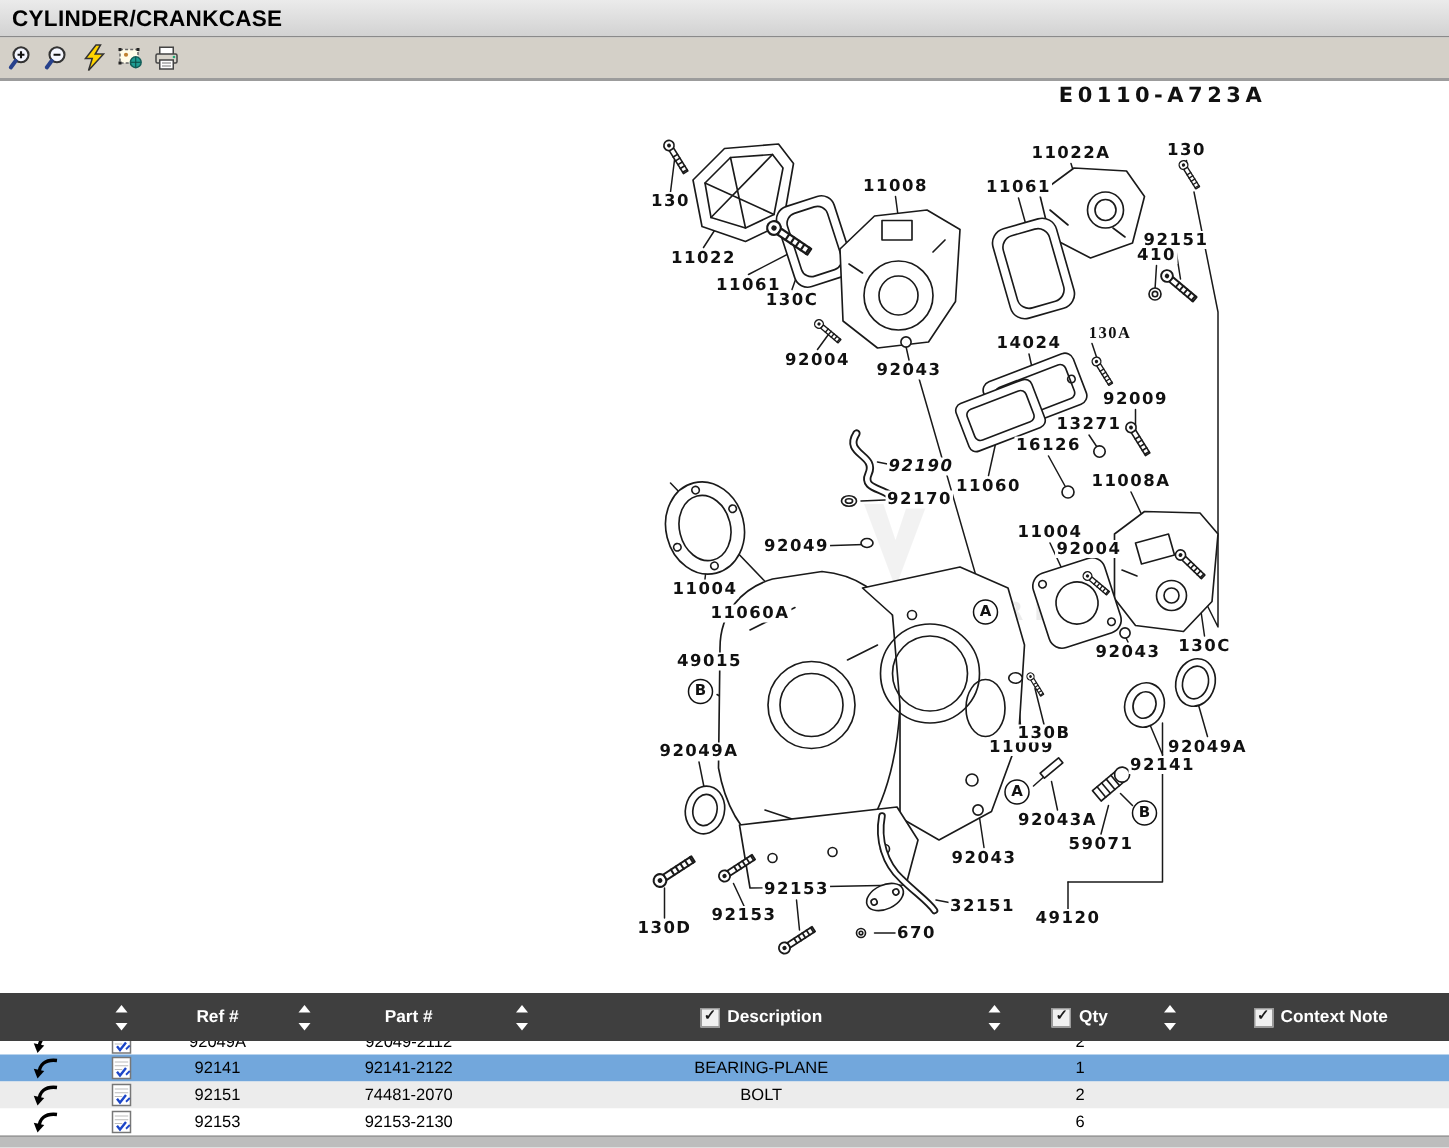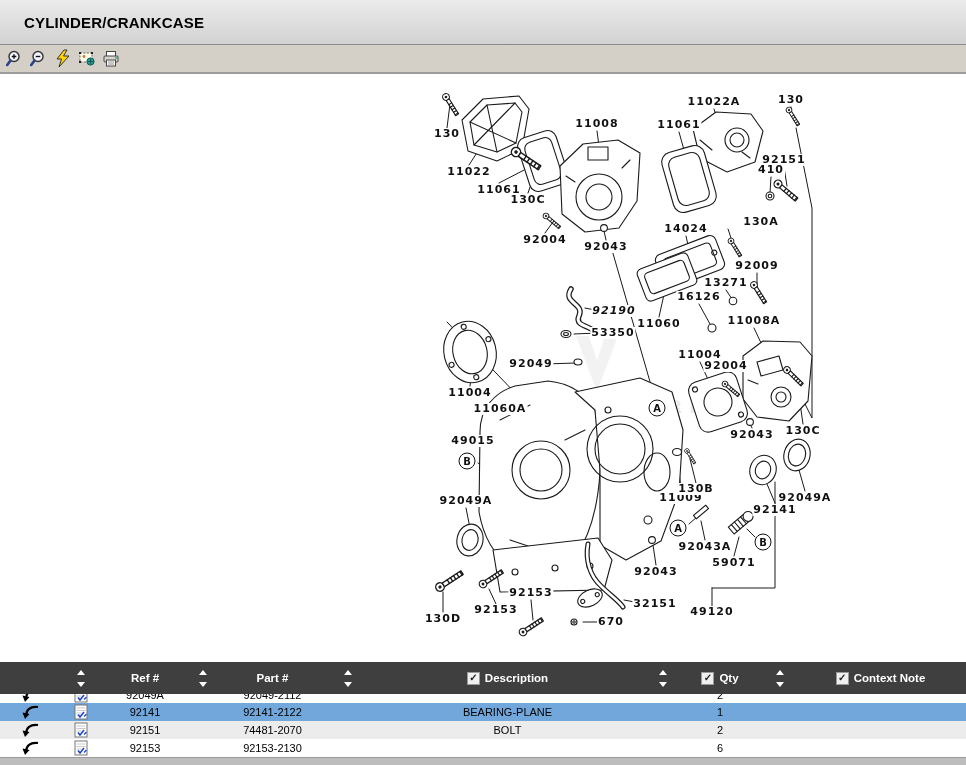--- a/index.html
+++ b/index.html
@@ -1,22 +1,22 @@
 <!DOCTYPE html>
 <html style="--selected-row: #72a7dc; --header-bg: #3f3f3f; --alt-row: #ececec; --toolbar-bg: #d4d0c8;"><head>
 <meta charset="utf-8">
 <style>
   html,body{margin:0;padding:0}
   body{width:966px;height:765px;overflow:hidden;background:#fff;
        font-family:"Liberation Sans",sans-serif;position:relative}
 
   
-  #titlebar{height:45px;background:linear-gradient(#ebebeb,#d2d2d2);
+  #titlebar{height:25px;background:linear-gradient(#ebebeb,#d2d2d2);
     border-bottom:1px solid #8a8a8a;display:flex;align-items:center;
-    padding-left:24px;box-sizing:border-box;position:relative;z-index:3}
+    padding-left:8px;box-sizing:border-box;position:relative;z-index:3}
   #titlebar .ttl{font-size:15px;font-weight:bold;color:#000;letter-spacing:.2px}
   #toolbar{height:27px;background:var(--toolbar-bg,#d4d0c8);
     border-bottom:2px solid #9c9c9c;display:flex;align-items:center;gap:2px;
     padding-left:4px;position:relative;z-index:3;box-sizing:content-box}
   .tbtn{width:22px;height:22px;display:flex;align-items:center;justify-content:center;cursor:pointer}
 
   
   #diagram{position:absolute;inset:0;z-index:1}
   #diagram svg{position:absolute;top:0;left:0}
   .dlabel{position:absolute;transform:translate(-50%,-50%);
@@ -276,30 +276,30 @@
       <span class="dlabel" style="left: 528px; top: 200px;">130C</span>
       <span class="dlabel" style="left: 597px; top: 124px;">11008</span>
       <span class="dlabel" style="left: 545px; top: 240px;">92004</span>
       <span class="dlabel" style="left: 606px; top: 247px;">92043</span>
       <span class="dlabel" style="left: 679px; top: 125px;">11061</span>
       <span class="dlabel" style="left: 714px; top: 102px;">11022A</span>
       <span class="dlabel" style="left: 791px; top: 100px;">130</span>
       <span class="dlabel" style="left: 784px; top: 160px;">92151</span>
       <span class="dlabel" style="left: 771px; top: 170px;">410</span>
       <span class="dlabel" style="left: 686px; top: 229px;">14024</span>
-      <span class="dlabel" style="left: 761px; top: 222px;">130A</span>
+      <span class="dlabel" style="left: 740px; top: 222px; font-family: Liberation Serif, serif;">130A</span>
       <span class="dlabel" style="left: 757px; top: 266px; text-align: right;">92009</span>
       <span class="dlabel" style="left: 726px; top: 283px;">13271</span>
       <span class="dlabel" style="left: 699px; top: 297px;">16126</span>
       <span class="dlabel" style="left: 659px; top: 324px;">11060</span>
       <span class="dlabel" style="left: 754px; top: 321px;">11008A</span>
       <span class="dlabel" style="left: 700px; top: 355px;">11004</span>
       <span class="dlabel" style="left: 726px; top: 366px;">92004</span>
       <span class="dlabel" style="left: 614px; top: 311px; font-style: italic;">92190</span>
-      <span class="dlabel" style="left: 613px; top: 333px;">53350</span>
+      <span class="dlabel" style="left: 613px; top: 333px;">92170</span>
       <span class="dlabel" style="left: 531px; top: 364px;">92049</span>
       <span class="dlabel" style="left: 470px; top: 393px;">11004</span>
       <span class="dlabel" style="left: 500px; top: 409px;">11060A</span>
       <span class="dlabel" style="left: 473px; top: 441px;">49015</span>
       <span class="dlabel" style="left: 466px; top: 501px;">92049A</span>
       <span class="dlabel" style="left: 443px; top: 619px;">130D</span>
       <span class="dlabel" style="left: 496px; top: 610px;">92153</span>
       <span class="dlabel" style="left: 531px; top: 593px;">92153</span>
       <span class="dlabel" style="left: 611px; top: 622px;">670</span>
       <span class="dlabel" style="left: 655px; top: 604px;">32151</span>

